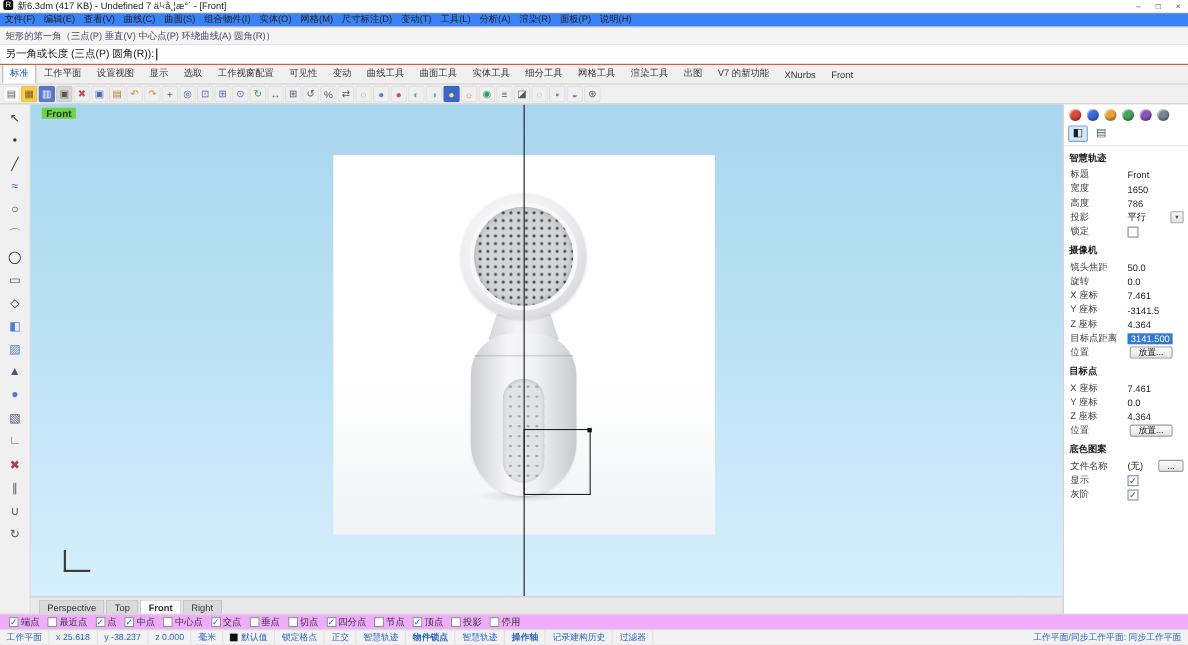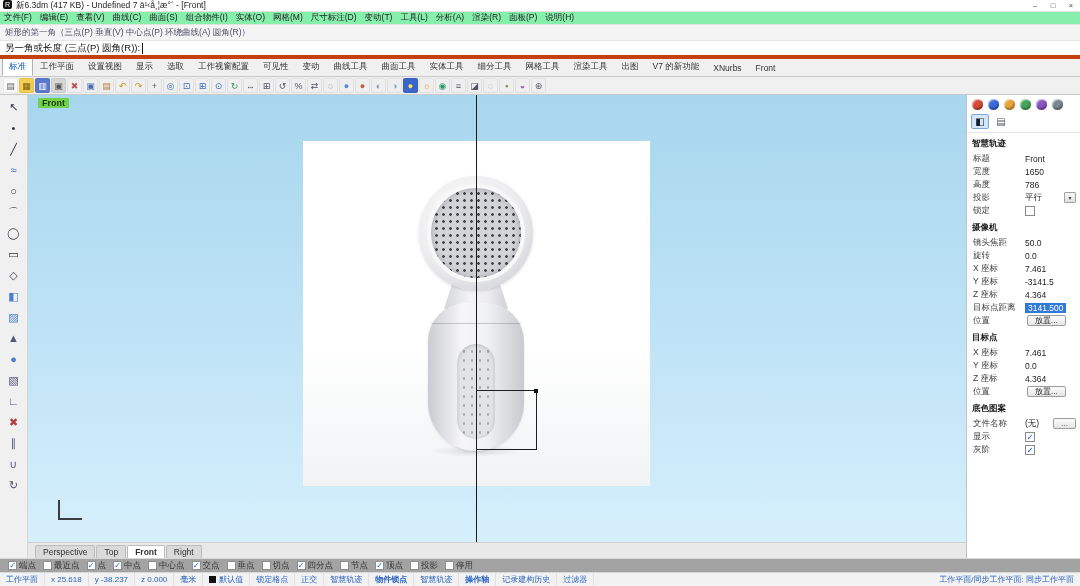--- a/index.html
+++ b/index.html
@@ -4,25 +4,25 @@
 <style>
 *{box-sizing:border-box;margin:0;padding:0}
 html,body{width:1080px;height:586px;overflow:hidden;font-family:"Liberation Sans","DejaVu Sans",sans-serif;background:#e8e8e8;position:relative;color:#222}
 
 .titlebar{height:12px;background:#fff;border-bottom:1px solid #e3e3e3;display:flex;gap:4px;padding-left:3px;font-size:8.5px}
 .rhino-logo{width:9px;height:9px;background:#141414;color:#fff;font-size:7px;line-height:9px;text-align:center;border-radius:2px;flex-shrink:0}
 .title-text{white-space:nowrap;overflow:hidden}
 .win-btns{margin-left:auto;display:flex;height:100%}
 .win-btn{width:18px;display:flex;align-items:center;justify-content:center;font-size:7.5px;color:#444}
 
-.menubar{height:13px;background:#86efac;display:flex;align-items:center;font-size:8.5px;border-bottom:1px solid #e2e2e2;white-space:nowrap;overflow:hidden}
+.menubar{height:13px;background:#3b82f6;display:flex;align-items:center;font-size:8.5px;border-bottom:1px solid #e2e2e2;white-space:nowrap;overflow:hidden}
 .menu-item{padding:0 4px}
 
 .cmd-hist{height:16px;background:#f4f4f4;border-bottom:1px solid #e4e4e4;display:flex;align-items:center;padding:0 5px;font-size:8.5px;color:#4a4a66}
-.cmd-line{height:18px;background:#fff;border-bottom:4px solid #c2410c;display:flex;align-items:center;padding:0 5px;font-size:9.5px;color:#111}
+.cmd-line{height:18px;background:#fff;border-bottom:1px solid #c2410c;display:flex;align-items:center;padding:0 5px;font-size:9.5px;color:#111}
 .caret{display:inline-block;width:1px;height:11px;background:#111;margin-left:2px}
 
 .ribbon{height:18px;background:#f0f0f0;border-bottom:1px solid #c9c9c9;display:flex;align-items:flex-end;padding:0 2px;font-size:8.5px;white-space:nowrap;overflow:hidden}
 .ribbon-tab{padding:2px 6px;border:1px solid transparent;color:#333}
 .ribbon-tab.active{background:#fff;border-color:#b2b2b2;border-bottom-color:#fff;color:#0a58c0}
 
 .toolbar{height:18px;background:#f0f0f0;border-bottom:1px solid #c9c9c9;display:flex;align-items:center;gap:1px;padding:0 3px;white-space:nowrap;overflow:hidden}
 .tb-icon{width:15px;height:15px;border-radius:2px;display:flex;align-items:center;justify-content:center;font-size:9px;border:1px solid rgba(0,0,0,0.06)}
 
 .main{position:absolute;top:95px;left:0;right:0;bottom:28px;display:flex}
@@ -62,21 +62,21 @@
 .pdd{display:none;margin-left:auto;width:12px;height:11px;background:linear-gradient(#f6f6f6,#e2e2e2);border:1px solid #a2a2a2;border-radius:1px;font-size:6px;color:#444;text-align:center;line-height:10px}
 .pdd.show{display:block}
 .pdd::after{content:"▾"}
 .pbtn{display:none;font-size:8px;background:linear-gradient(#fdfdfd,#e4e4e4);border:1px solid #9c9c9c;border-radius:2px;padding:0 7px;height:11px;line-height:10px;color:#222;margin-left:2px}
 .pbtn.show{display:inline-block}
 .pbtn.right{margin-left:auto}
 .pcheck{display:none;width:10px;height:10px;border:1px solid #8a8a8a;background:#fff;font-size:8.5px;line-height:8px;text-align:center;color:#1560c8}
 .pcheck.show{display:block}
 .pcheck.checked::after{content:"✓"}
 
-.osnap-bar{position:absolute;left:0;right:0;bottom:14px;height:14px;background:#a3a3a3;border-top:1px solid #d8d8d8;display:flex;align-items:center;gap:7px;padding:0 8px;font-size:8.5px;color:#333;white-space:nowrap;overflow:hidden}
+.osnap-bar{position:absolute;left:0;right:0;bottom:14px;height:14px;background:#f0abfc;border-top:1px solid #d8d8d8;display:flex;align-items:center;gap:7px;padding:0 8px;font-size:8.5px;color:#333;white-space:nowrap;overflow:hidden}
 .os-item{display:flex;align-items:center;gap:2px}
 .os-box{width:9px;height:9px;border:1px solid #8f8f8f;background:#fff;font-size:8px;line-height:8px;text-align:center;color:#1560c8;flex-shrink:0}
 .os-box.checked::after{content:"✓"}
 .statusbar{position:absolute;left:0;right:0;bottom:0;height:14px;background:#f2f2f2;border-top:1px solid #d8d8d8;display:flex;align-items:center;font-size:8px;color:#2a63c0;white-space:nowrap;overflow:hidden}
 .st-cells{display:flex;align-items:center;height:100%}
 .st-cell{padding:0 6px;border-right:1px solid #e0e0e0;display:flex;align-items:center;gap:3px;height:100%}
 .st-cell.bold{font-weight:bold}
 .swatch{display:none;width:7px;height:7px;background:#111}
 .st-cell.has-swatch .swatch{display:block}
 .st-right{margin-left:auto;padding:0 6px}

